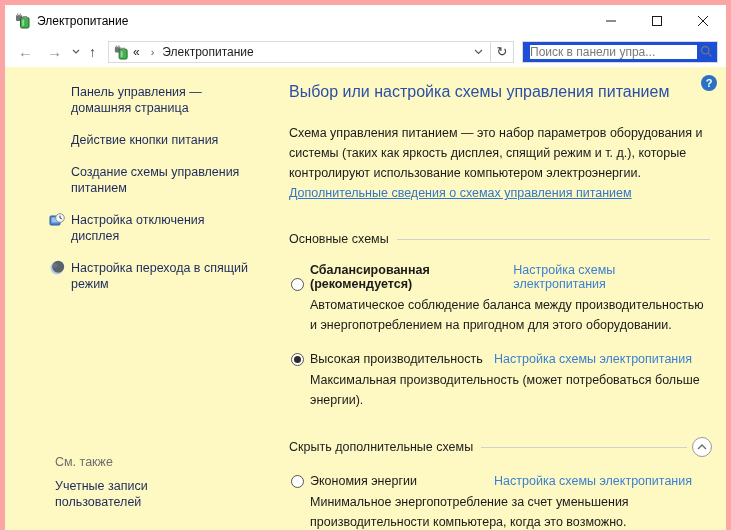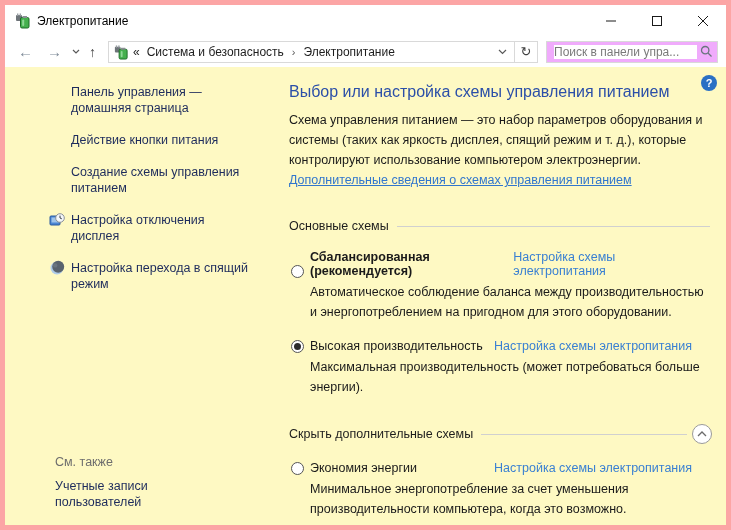--- a/index.html
+++ b/index.html
@@ -37,22 +37,22 @@
   }
   .addr-icon { width: 16px; height: 16px; margin: 0 4px 0 4px; flex: none; }
   .crumb-prefix { font-size: 12px; color: #1d1d1d; margin-right: 5px; }
   .crumb { font-size: 12px; color: #1d1d1d; background: none; border: none; padding: 0 2px; }
   .crumb-sep { font-size: 11px; color: #5a5a5a; padding: 0 6px; }
   .addr-spacer { flex: 1; }
   .addr-chevron { padding: 0 7px; display: flex; align-items: center; border: none; background: none; height: 100%; }
   .addr-divider { width: 1px; height: 100%; background: #d9d9d9; flex: none; }
   .refresh-btn { width: 22px; height: 100%; border: none; background: none; font-size: 13px; color: #414141; display: flex; align-items: center; justify-content: center; }
   .searchbox {
-    width: 172px; height: 22px; margin-left: 8px; flex: none;
-    border: 1px solid #d9d9d9; background: #f0abfc;
+    width: 196px; height: 22px; margin-left: 8px; flex: none;
+    border: 1px solid #d9d9d9; background: #1d4ed8;
     display: flex; align-items: center; padding: 0 4px 0 7px;
   }
   .searchbox input {
     flex: 1; min-width: 0; border: none; outline: none;
     font-family: "Liberation Sans", sans-serif; font-size: 12px; color: #1a1a1a;
   }
   .searchbox input::placeholder { color: #7a7a7a; opacity: 1; }
   .search-icon { flex: none; margin-left: 3px; display: flex; }
 
   
@@ -67,21 +67,21 @@
   .see-also .side-item { padding-left: 14px; margin-bottom: 9px; }
 
   .main { flex: 1; position: relative; padding: 16px 16px 0 0; }
   .help-btn {
     position: absolute; top: 8px; right: 9px;
     width: 16px; height: 16px; border-radius: 50%;
     background: #2a70c4; color: #fff; border: none;
     font-size: 11px; font-weight: bold; line-height: 16px; text-align: center;
   }
   h1.page-title { font-size: 16px; font-weight: normal; color: #2b4fa8; letter-spacing: 0; }
-  .intro { margin-top: 9px; font-size: 12.5px; line-height: 20px; color: #1a1a1a; max-width: 467px; }
+  .intro { margin-top: 22px; font-size: 12.5px; line-height: 20px; color: #1a1a1a; max-width: 467px; }
   .intro a { color: #3176cd; text-decoration: underline; cursor: pointer; }
 
   .section-head { display: flex; align-items: center; margin-top: 29px; }
   .section-label { font-size: 12.5px; color: #1d1d1d; flex: none; }
   .section-rule { flex: 1; height: 0; border-top: 1px solid #d0d0d0; margin-left: 8px; }
   .collapse-btn {
     flex: none; width: 20px; height: 20px; margin-left: 5px; margin-right: -2px;
     border: 1px solid #9a9a9a; border-radius: 50%; background: #fff;
     display: flex; align-items: center; justify-content: center;
   }
@@ -154,21 +154,20 @@
         <svg width="16" height="16" viewBox="0 0 17 17">
           <rect x="2" y="3" width="6" height="6" rx="1" fill="#6e7479"></rect>
           <rect x="3" y="1.5" width="1.4" height="2.5" fill="#9aa0a5"></rect>
           <rect x="5.6" y="1.5" width="1.4" height="2.5" fill="#9aa0a5"></rect>
           <rect x="6.5" y="5.5" width="8.5" height="10.5" rx="1.5" fill="#45b04e" stroke="#1d6b26" stroke-width="1"></rect>
           <rect x="8.5" y="4" width="4.5" height="2" fill="#8a8f94"></rect>
           <rect x="8.2" y="7.5" width="2" height="6.5" rx="1" fill="#8fd896"></rect>
         </svg>
       </span>
       <span class="crumb-prefix">«</span>
-      <button class="crumb">Система и безопасность</button>
       <span class="crumb-sep">›</span>
       <button class="crumb">Электропитание</button>
       <span class="addr-spacer"></span>
       <button class="addr-chevron">
         <svg width="9" height="6">
             <polyline points="1,1 4.5,4.5 8,1" fill="none" stroke="#5a5a5a" stroke-width="1.2"></polyline>
           </svg>
       </button>
       <span class="addr-divider"></span>
       <button class="refresh-btn">

